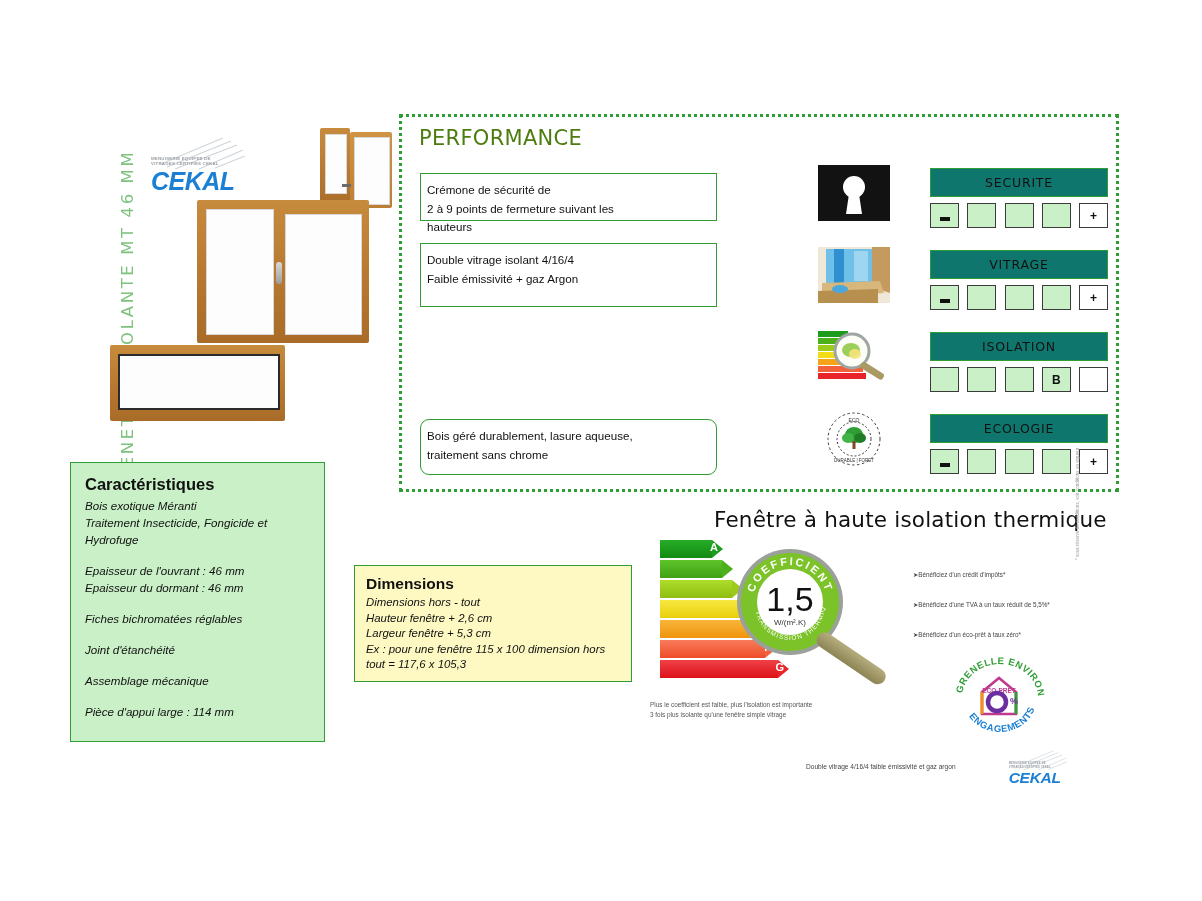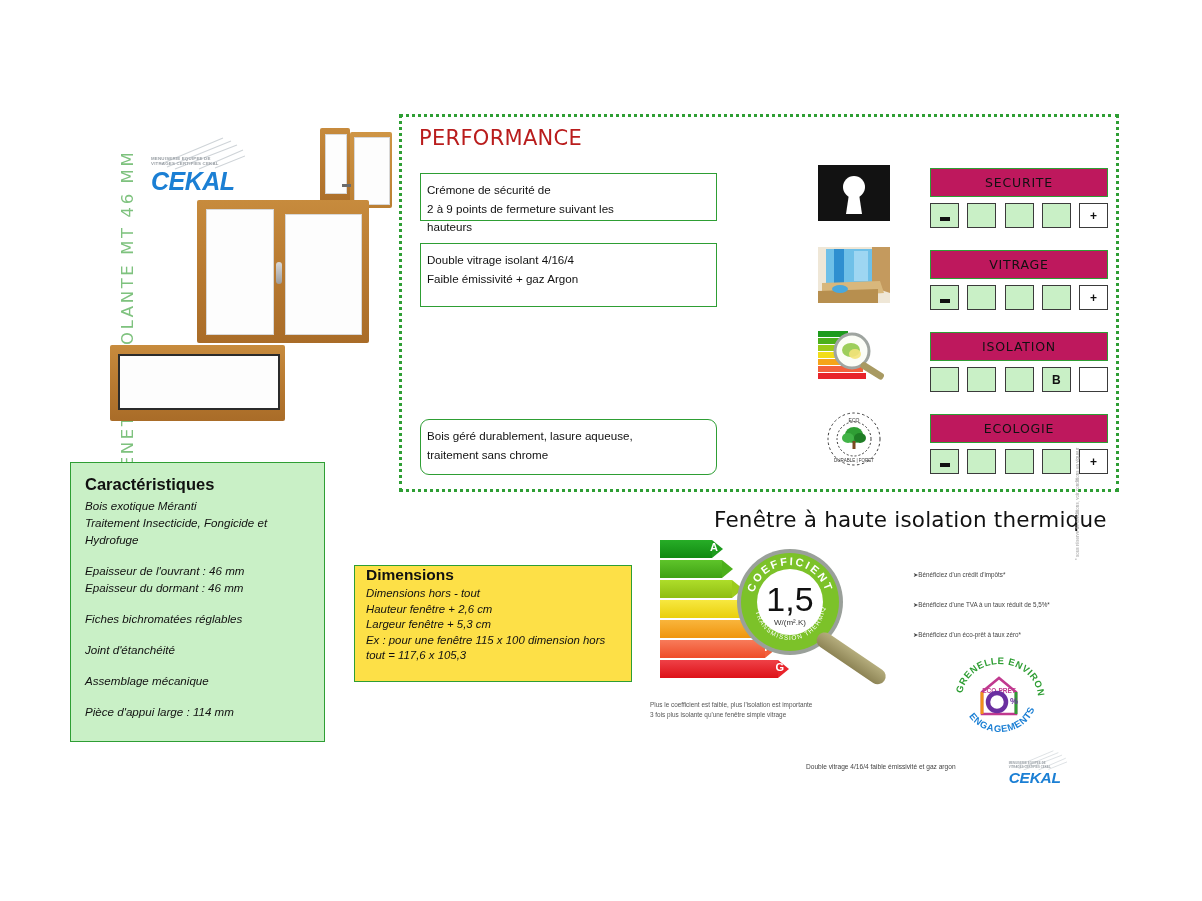--- a/index.html
+++ b/index.html
@@ -48,49 +48,49 @@
   #characteristics-panel h2{margin:0 0 3px 0;font-size:16.5px;font-weight:bold;
      font-family:"Liberation Sans",sans-serif;color:#111;}
   #characteristics-panel ul{margin:0;padding:0;list-style:none;}
   #characteristics-panel li{font-size:11.6px;font-style:italic;line-height:17px;
      font-family:"Liberation Sans",sans-serif;color:#111;}
   #characteristics-panel li.gap{margin-top:14px;}
 
   
   #dimensions-panel{
     position:absolute;left:354px;top:565px;width:278px;height:117px;
-    background:#fde047;border:1.5px solid #2e9e34;box-sizing:border-box;
-    padding:0 0 0 11px;
+    background:#fef9c3;border:1.5px solid #2e9e34;box-sizing:border-box;
+    padding:9px 0 0 11px;
   }
   #dimensions-panel h2{margin:0 0 2px 0;font-size:15.5px;font-weight:bold;color:#111;}
   #dimensions-panel p{margin:0;font-size:11.4px;font-style:italic;line-height:15.6px;color:#111;}
 
   
   #performance-block{
     position:absolute;left:399px;top:114px;width:720px;height:378px;
     border:3px dotted #2e9e34;box-sizing:border-box;
   }
-  #performance-title{position:absolute;left:17px;top:9px;font-size:21px;color:#b91c1c;
+  #performance-title{position:absolute;left:17px;top:9px;font-size:21px;color:#4d7c0f;
      font-family:"DejaVu Sans",sans-serif;letter-spacing:.3px;}
   .perf-box{position:absolute;left:18px;width:297px;border:1.6px solid #2e9e34;
      background:#fff;box-sizing:border-box;padding:7px 0 0 6px;}
   .perf-box p{margin:0;font-size:11.6px;line-height:18.5px;color:#111;
      font-family:"Liberation Sans",sans-serif;}
   #perf-box-0{top:56px;height:48px;}
   #perf-box-1{top:126px;height:64px;}
   #perf-box-2{top:196px;height:64px;}
   #perf-box-3{top:302px;height:56px;border-radius:9px;}
 
   
   .rating-row{position:absolute;left:416px;width:290px;height:80px;}
   #rating-row-0{top:48px;} #rating-row-1{top:130px;}
   #rating-row-2{top:212px;} #rating-row-3{top:294px;}
   .rating-icon{position:absolute;left:0;top:0;width:72px;height:56px;overflow:hidden;}
   .rating-label{position:absolute;left:112px;top:3px;width:178px;height:29px;
-     border:1.7px solid #2e9e34;background:#be185d;box-sizing:border-box;
+     border:1.7px solid #2e9e34;background:#0f766e;box-sizing:border-box;
      display:flex;align-items:center;justify-content:center;
      font-size:12.5px;letter-spacing:.8px;color:#111;
      font-family:"DejaVu Sans",sans-serif;}
   .scale{position:absolute;left:112px;top:38px;width:178px;height:25px;
      display:flex;justify-content:space-between;}
   .cell{width:29px;height:25px;border:1.6px solid #3b3b3b;box-sizing:border-box;
      background:#c9f0c6;display:flex;align-items:center;justify-content:center;
      font-size:12px;font-weight:bold;color:#111;font-family:"Liberation Sans",sans-serif;}
   .cell.empty{background:#fff;}
   .cell .minus{display:block;width:10px;height:4px;background:#111;margin-top:7px;}

